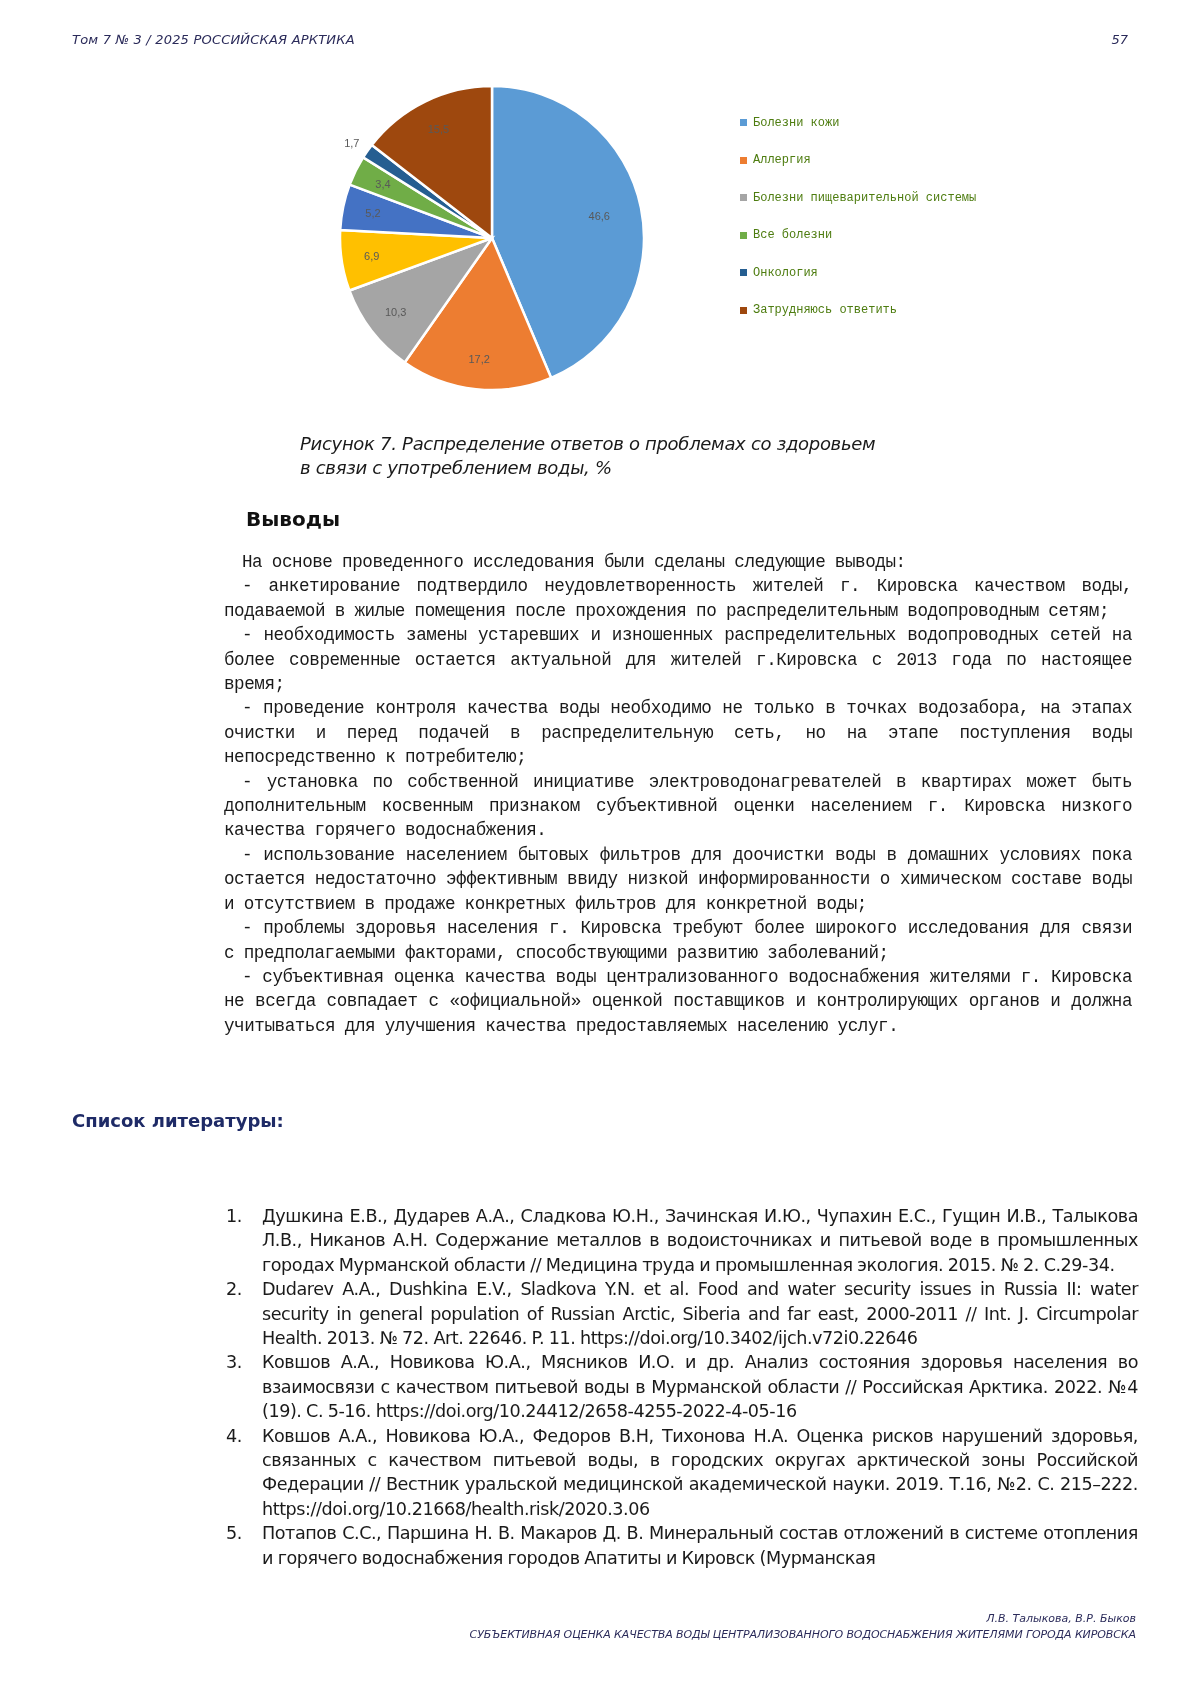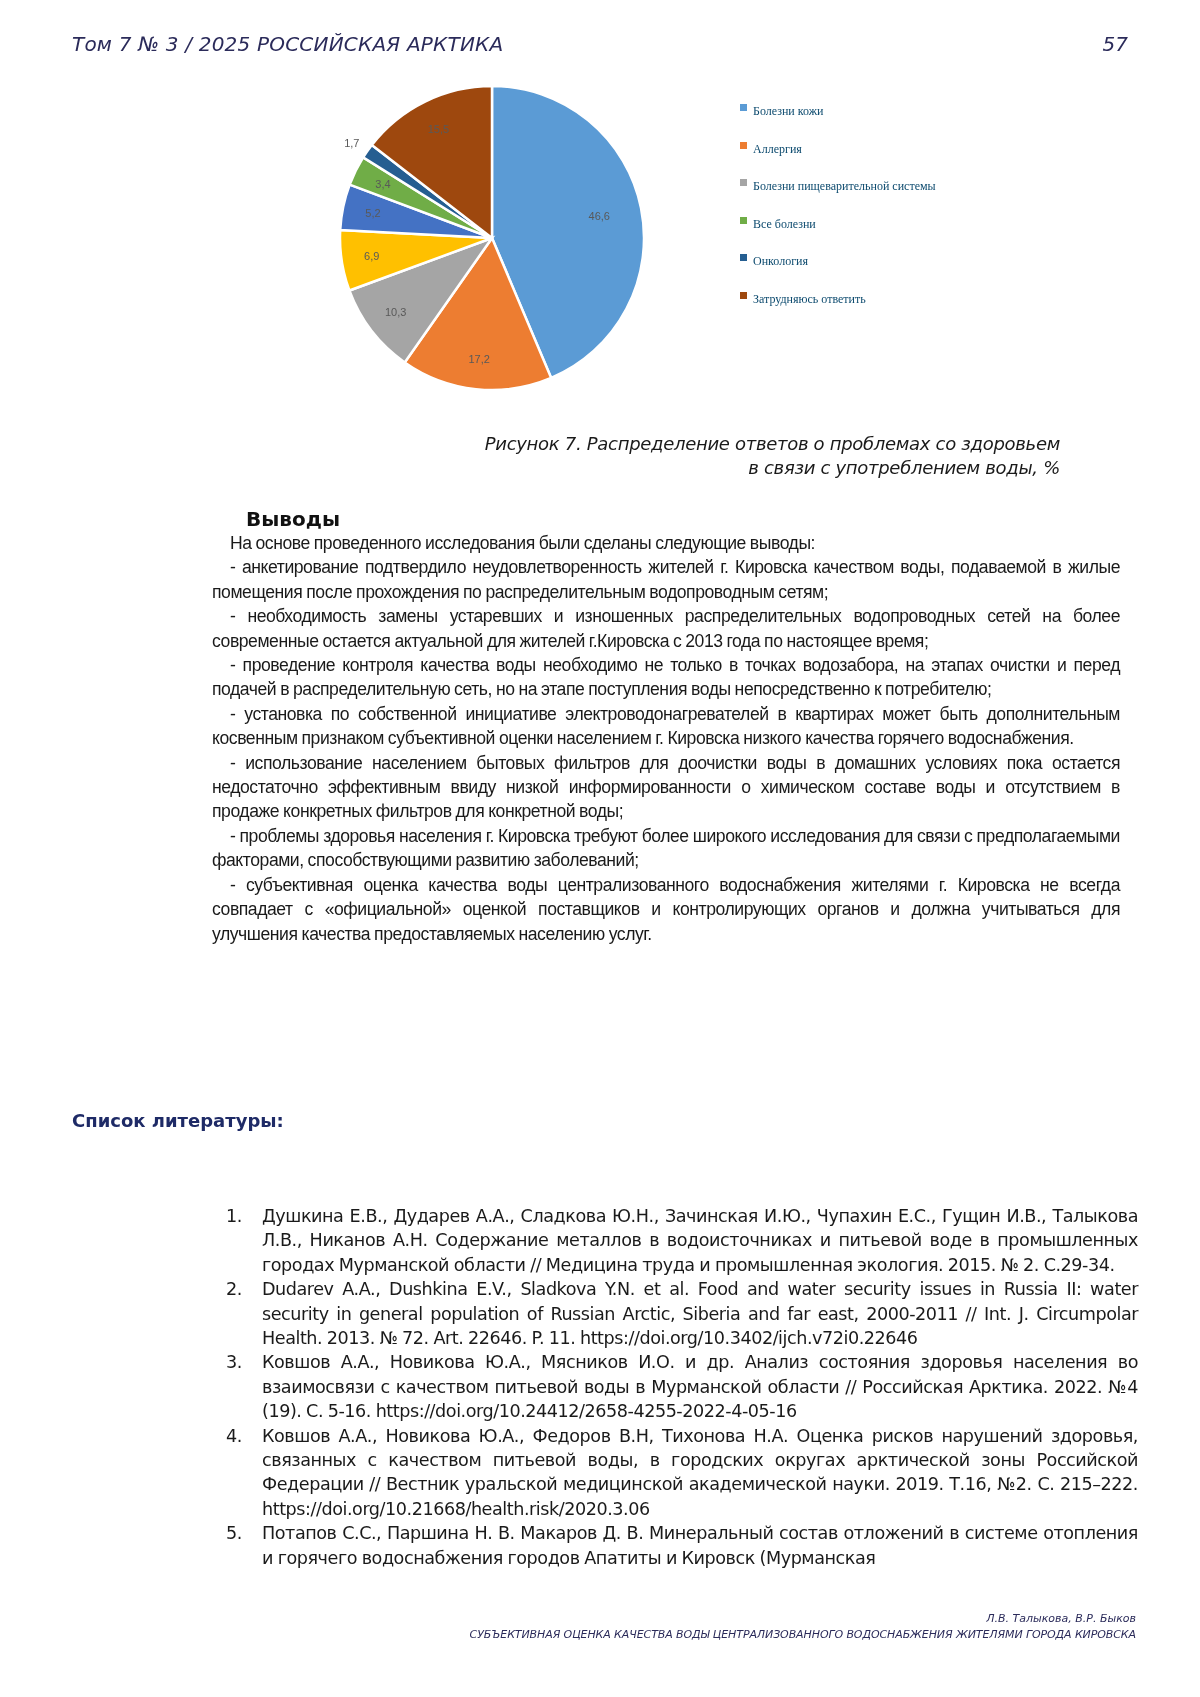--- a/index.html
+++ b/index.html
@@ -1,29 +1,29 @@
 <!DOCTYPE html>
 <html><head>
 <meta charset="utf-8">
 <style>
   html, body { margin: 0; padding: 0; background: #ffffff; }
   body { width: 1200px; height: 1697px; position: relative; overflow: hidden; font-family: "DejaVu Sans", sans-serif; color: #1a1a1a; }
-  .running-head { position: absolute; top: 32px; left: 72px; right: 72px; height: 22px; font-style: italic; font-size: 20px; color: #2b2b5a; }
+  .running-head { position: absolute; top: 32px; left: 72px; right: 72px; height: 22px; font-style: italic; font-size: 13px; color: #2b2b5a; }
   .running-head .left { position: absolute; left: 0; top: 0; letter-spacing: 0.2px; }
   .running-head .right { position: absolute; right: 0; top: 0; }
 
   .figure { position: absolute; top: 84px; left: 340px; width: 720px; height: 340px; }
   .figure svg { position: absolute; left: 0; top: 0; }
   .legend { position: absolute; left: 400px; top: 20px; width: 320px; }
-  .legend-item { display: flex; height: 37.5px; font-family: Liberation Serif, serif; font-size: 12px; color: #0c4a6e; }
+  .legend-item { display: flex; align-items: center; height: 37.5px; font-family: Liberation Mono, monospace; font-size: 12px; color: #4d7c0f; }
   .legend-swatch { width: 7px; height: 7px; margin-right: 6px; flex: none; }
 
-  .caption { position: absolute; top: 432px; left: 300px; width: 760px; text-align: right; font-style: italic; font-size: 18px; line-height: 24px; color: #1a1a1a; font-family: "DejaVu Sans", sans-serif; letter-spacing: -0.3px; }
+  .caption { position: absolute; top: 432px; left: 300px; width: 760px; text-align: left; font-style: italic; font-size: 18px; line-height: 24px; color: #1a1a1a; font-family: "DejaVu Sans", sans-serif; letter-spacing: -0.3px; }
 
-  .body-text { position: absolute; left: 212px; width: 908px; font-size: 17.6px; line-height: 24.4px; text-align: justify; font-family: Liberation Sans, sans-serif; letter-spacing: -0.45px; word-spacing: -0.5px; }
+  .body-text { position: absolute; left: 224px; width: 908px; font-size: 17.6px; line-height: 24.4px; text-align: justify; font-family: Liberation Mono, monospace; letter-spacing: -0.45px; word-spacing: -0.5px; margin-top: 19px; }
   .section-heading { position: absolute; top: 507px; left: 246px; font-weight: bold; font-size: 20px; color: #111; }
   .conclusions { top: 531px; }
   .conclusions p { margin: 0; text-indent: 18px; }
 
   .refs-heading { position: absolute; top: 1110px; left: 72px; font-weight: bold; font-size: 18px; color: #1e2a66; }
   .refs { position: absolute; top: 1204px; left: 226px; width: 912px; margin: 0; padding: 0; list-style: none; font-size: 17.6px; line-height: 24.4px; font-family: "DejaVu Sans", sans-serif; letter-spacing: -0.45px; word-spacing: -0.5px; }
   .refs li { position: relative; padding-left: 36px; text-align: justify; margin: 0; }
   .refs li .num { position: absolute; left: 0; top: 0; }
 
   .footer { position: absolute; right: 64px; text-align: right; font-style: italic; color: #2b2b5a; font-family: "DejaVu Sans", sans-serif; }

